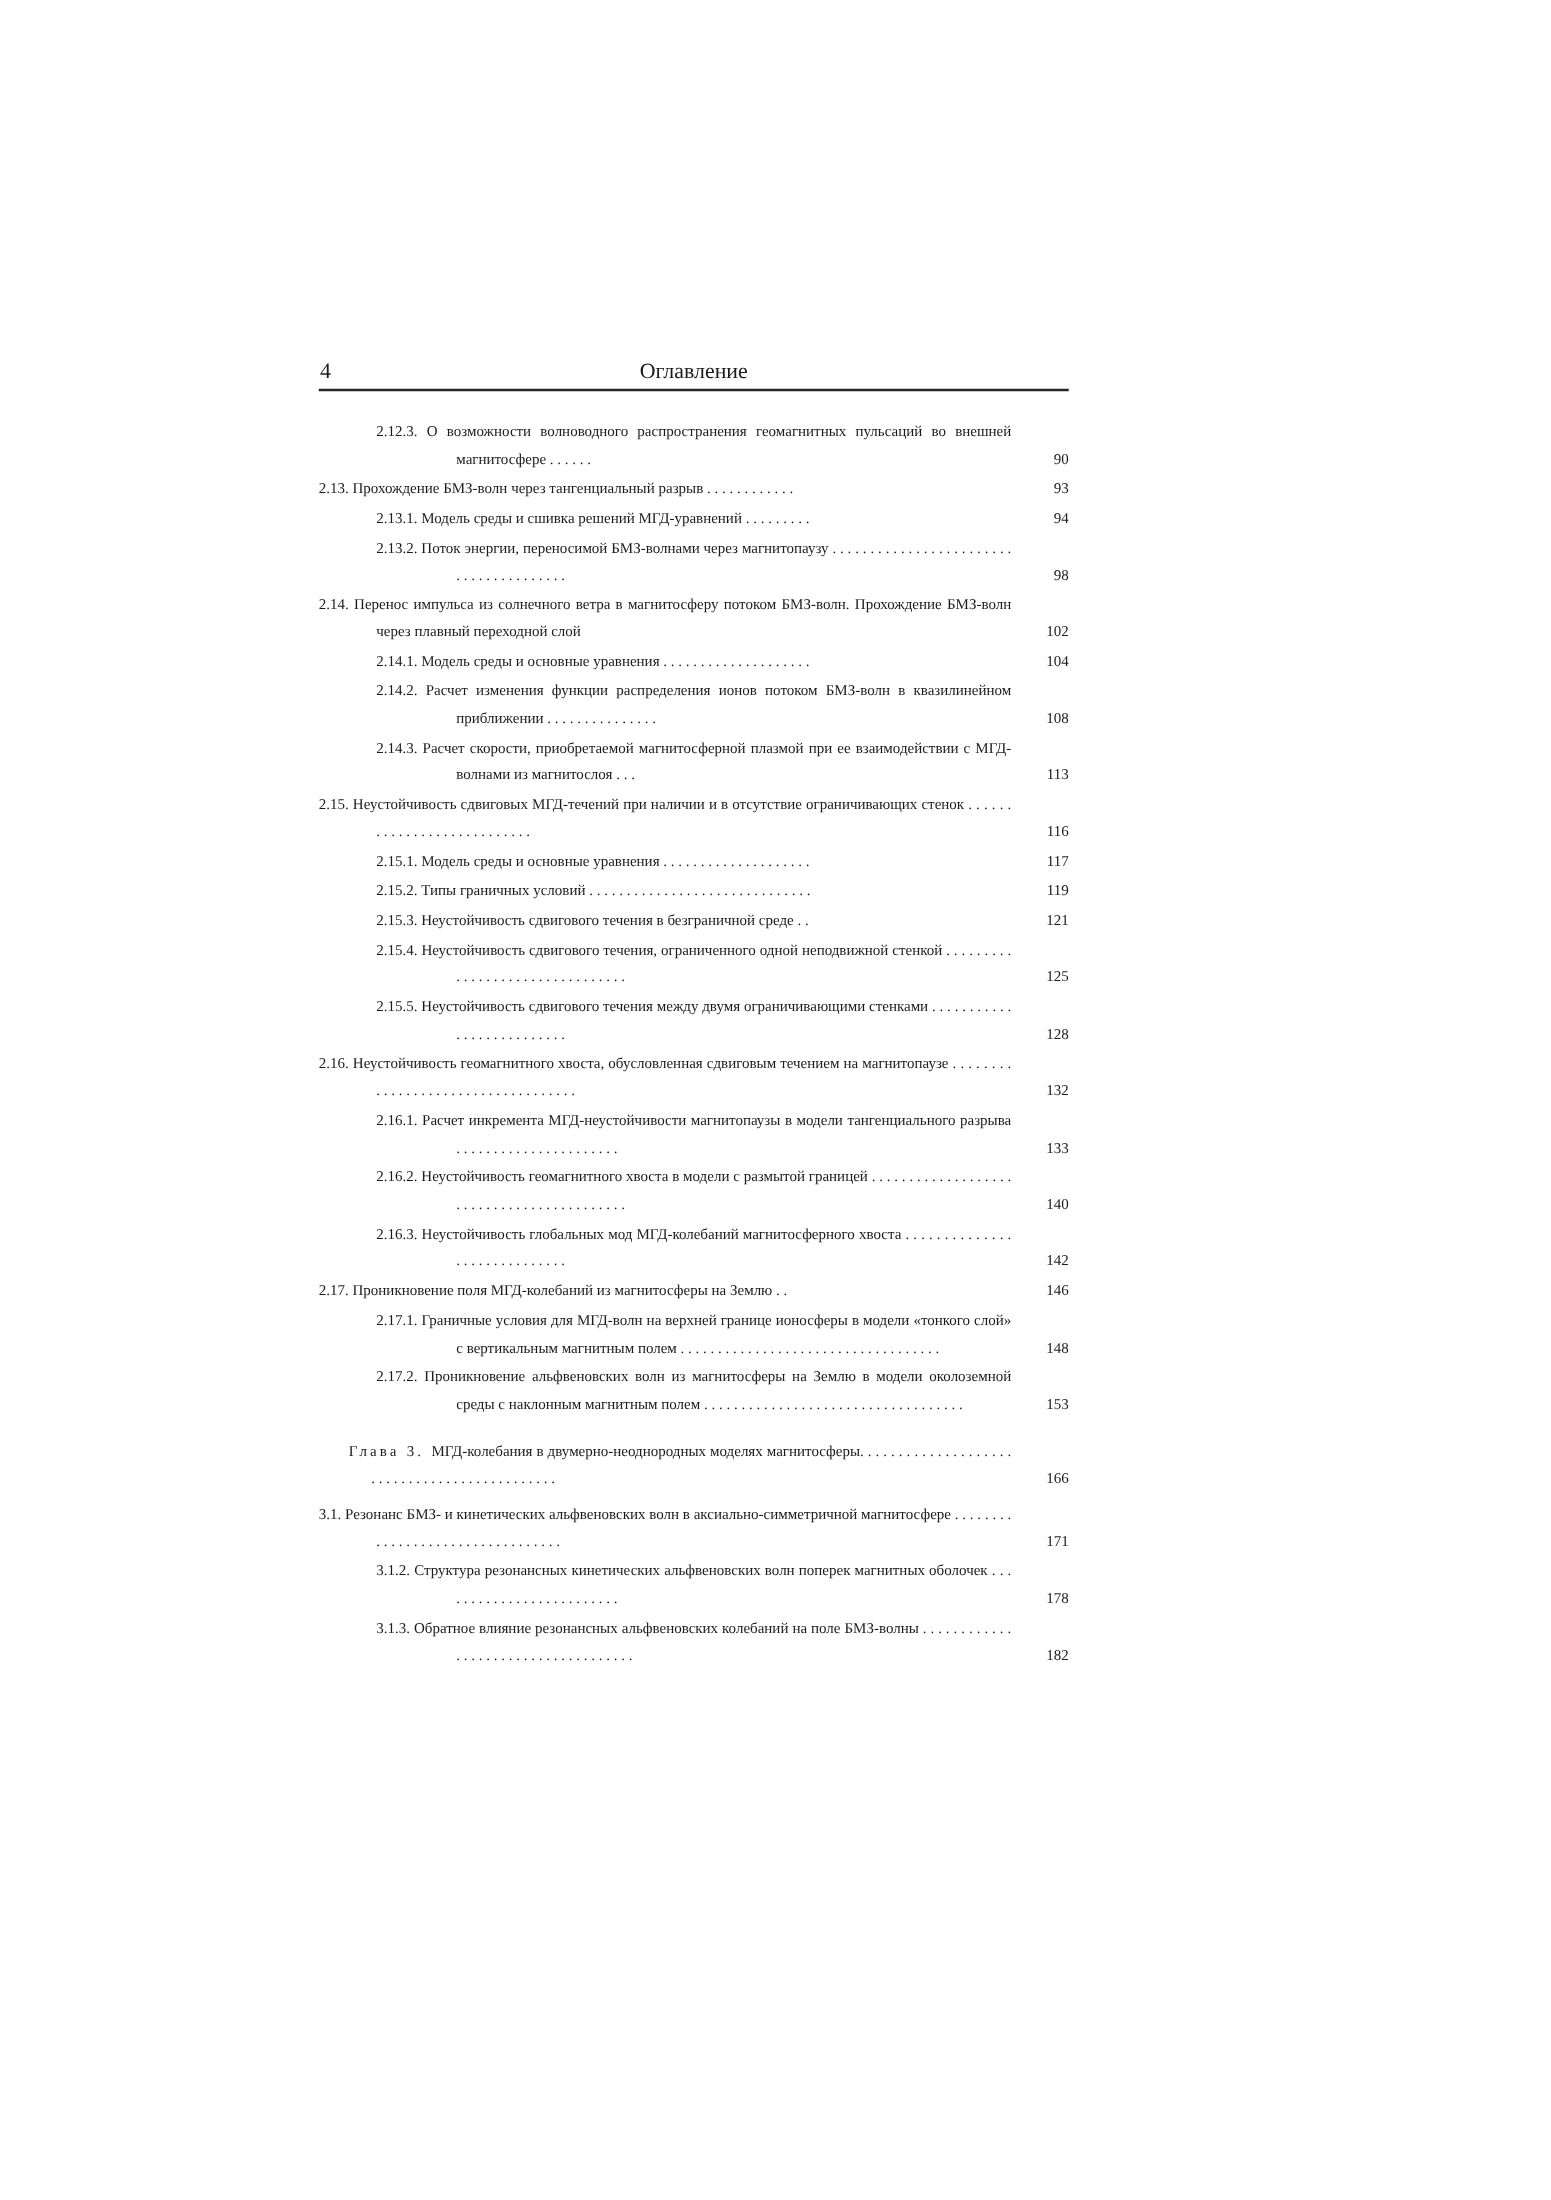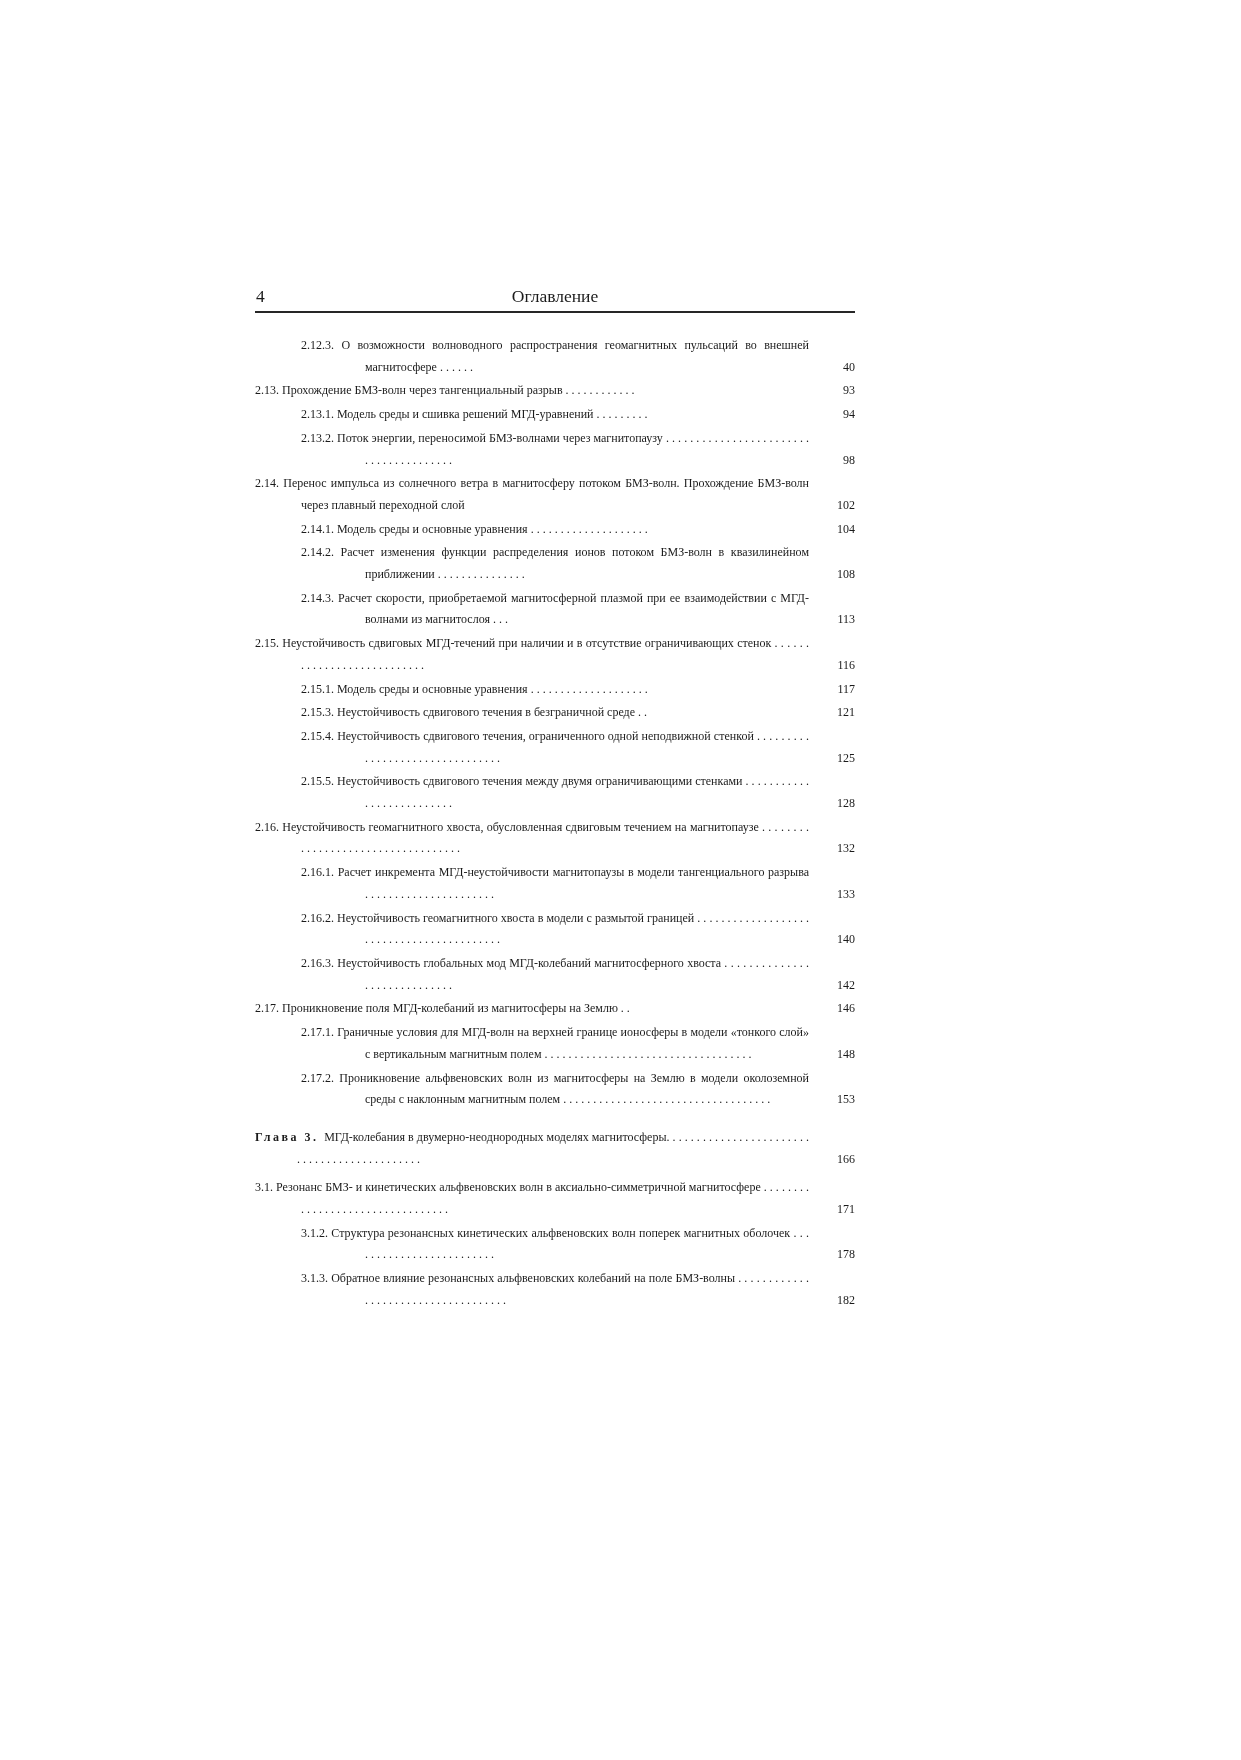--- a/index.html
+++ b/index.html
@@ -30,56 +30,57 @@
     margin-top: 2px;
   }
   .entry .pg {
     position: absolute; right: 0; bottom: 0;
     width: 44px; text-align: right;
     text-indent: 0; font-weight: normal;
   }
   .lvl1 { padding-left: 46px; text-indent: -46px; }
   .lvl2 { margin-left: 46px; padding-left: 64px; text-indent: -64px; }
   .chapter { padding-left: 42px; text-indent: -42px; margin-top: 16px; margin-bottom: 7px; }
-  .chapter .prefix { letter-spacing: 2.5px; font-weight: bold; }
+  .chapter .prefix { letter-spacing: 2.5px; font-weight: normal; margin-left: 24px; }
   .chapter .txt { font-weight: normal; }
   .dots { font-weight: normal; }
 </style>
 </head>
 <body>
 
 <div class="page">
   <div class="content">
 
     <header class="running-head">
       <span class="folio">4</span>
       <span class="head-title">Оглавление</span>
     </header>
 
     <section class="toc" id="toc">
-  <div class="entry lvl2"><span class="txt">2.12.3. О возможности волноводного распространения геомагнитных пульсаций во внешней магнитосфере</span><span class="dots"> . . . . . .</span><span class="pg">40</span></div>
+  <div class="entry lvl2"><span class="txt">2.12.3. О возможности волноводного распространения геомагнитных пульсаций во внешней магнитосфере</span><span class="dots"> . . . . . .</span><span class="pg">90</span></div>
 
   <div class="entry lvl1"><span class="txt">2.13. Прохождение БМЗ-волн через тангенциальный разрыв</span><span class="dots"> . . . . . . . . . . . .</span><span class="pg">93</span></div>
 
   <div class="entry lvl2"><span class="txt">2.13.1. Модель среды и сшивка решений МГД-уравнений</span><span class="dots"> . . . . . . . . .</span><span class="pg">94</span></div>
 
   <div class="entry lvl2"><span class="txt">2.13.2. Поток энергии, переносимой БМЗ-волнами через магнитопаузу</span><span class="dots"> . . . . . . . . . . . . . . . . . . . . . . . . . . . . . . . . . . . . . . .</span><span class="pg">98</span></div>
 
   <div class="entry lvl1"><span class="txt">2.14. Перенос импульса из солнечного ветра в магнитосферу потоком БМЗ-волн. Прохождение БМЗ-волн через плавный переходной слой</span><span class="dots"></span><span class="pg">102</span></div>
 
   <div class="entry lvl2"><span class="txt">2.14.1. Модель среды и основные уравнения</span><span class="dots"> . . . . . . . . . . . . . . . . . . . .</span><span class="pg">104</span></div>
 
   <div class="entry lvl2"><span class="txt">2.14.2. Расчет изменения функции распределения ионов потоком БМЗ-волн в квазилинейном приближении</span><span class="dots"> . . . . . . . . . . . . . . .</span><span class="pg">108</span></div>
 
   <div class="entry lvl2"><span class="txt">2.14.3. Расчет скорости, приобретаемой магнитосферной плазмой при ее взаимодействии с МГД-волнами из магнитослоя</span><span class="dots"> . . .</span><span class="pg">113</span></div>
 
   <div class="entry lvl1"><span class="txt">2.15. Неустойчивость сдвиговых МГД-течений при наличии и в отсутствие ограничивающих стенок</span><span class="dots"> . . . . . . . . . . . . . . . . . . . . . . . . . . .</span><span class="pg">116</span></div>
 
   <div class="entry lvl2"><span class="txt">2.15.1. Модель среды и основные уравнения</span><span class="dots"> . . . . . . . . . . . . . . . . . . . .</span><span class="pg">117</span></div>
 
+  <div class="entry lvl2"><span class="txt">2.15.2. Типы граничных условий</span><span class="dots"> . . . . . . . . . . . . . . . . . . . . . . . . . . . . . .</span><span class="pg">119</span></div>
 
   <div class="entry lvl2"><span class="txt">2.15.3. Неустойчивость сдвигового течения в безграничной среде</span><span class="dots"> . .</span><span class="pg">121</span></div>
 
   <div class="entry lvl2"><span class="txt">2.15.4. Неустойчивость сдвигового течения, ограниченного одной неподвижной стенкой</span><span class="dots"> . . . . . . . . . . . . . . . . . . . . . . . . . . . . . . . .</span><span class="pg">125</span></div>
 
   <div class="entry lvl2"><span class="txt">2.15.5. Неустойчивость сдвигового течения между двумя ограничивающими стенками</span><span class="dots"> . . . . . . . . . . . . . . . . . . . . . . . . . .</span><span class="pg">128</span></div>
 
   <div class="entry lvl1"><span class="txt">2.16. Неустойчивость геомагнитного хвоста, обусловленная сдвиговым течением на магнитопаузе</span><span class="dots"> . . . . . . . . . . . . . . . . . . . . . . . . . . . . . . . . . . .</span><span class="pg">132</span></div>
 
   <div class="entry lvl2"><span class="txt">2.16.1. Расчет инкремента МГД-неустойчивости магнитопаузы в модели тангенциального разрыва</span><span class="dots"> . . . . . . . . . . . . . . . . . . . . . .</span><span class="pg">133</span></div>

